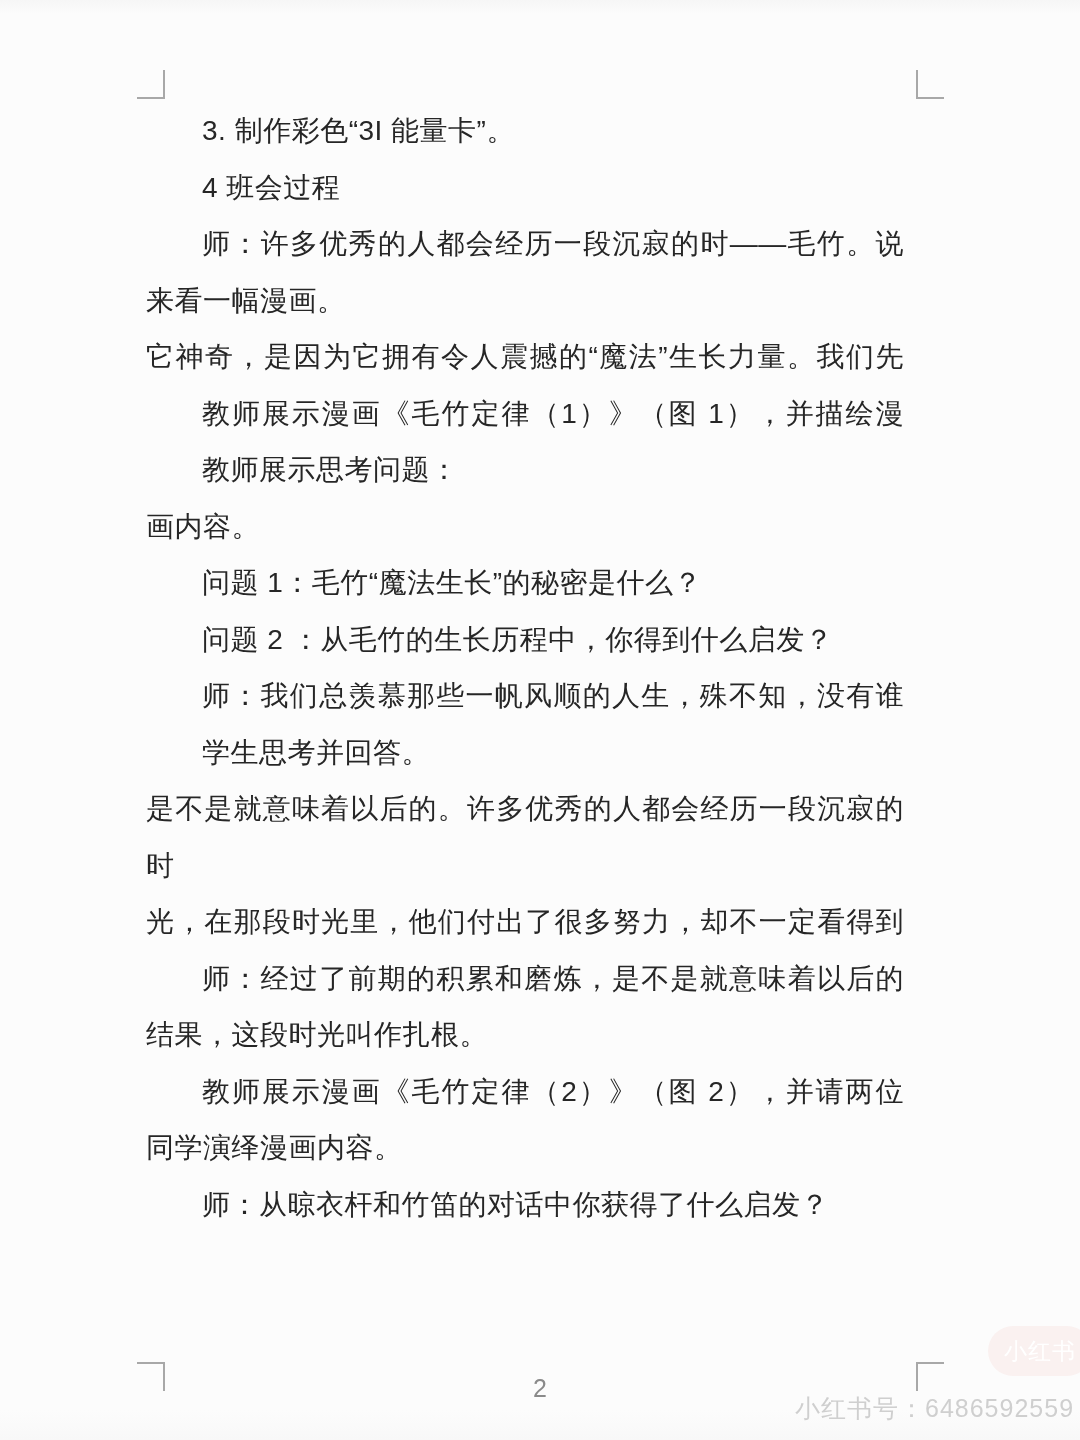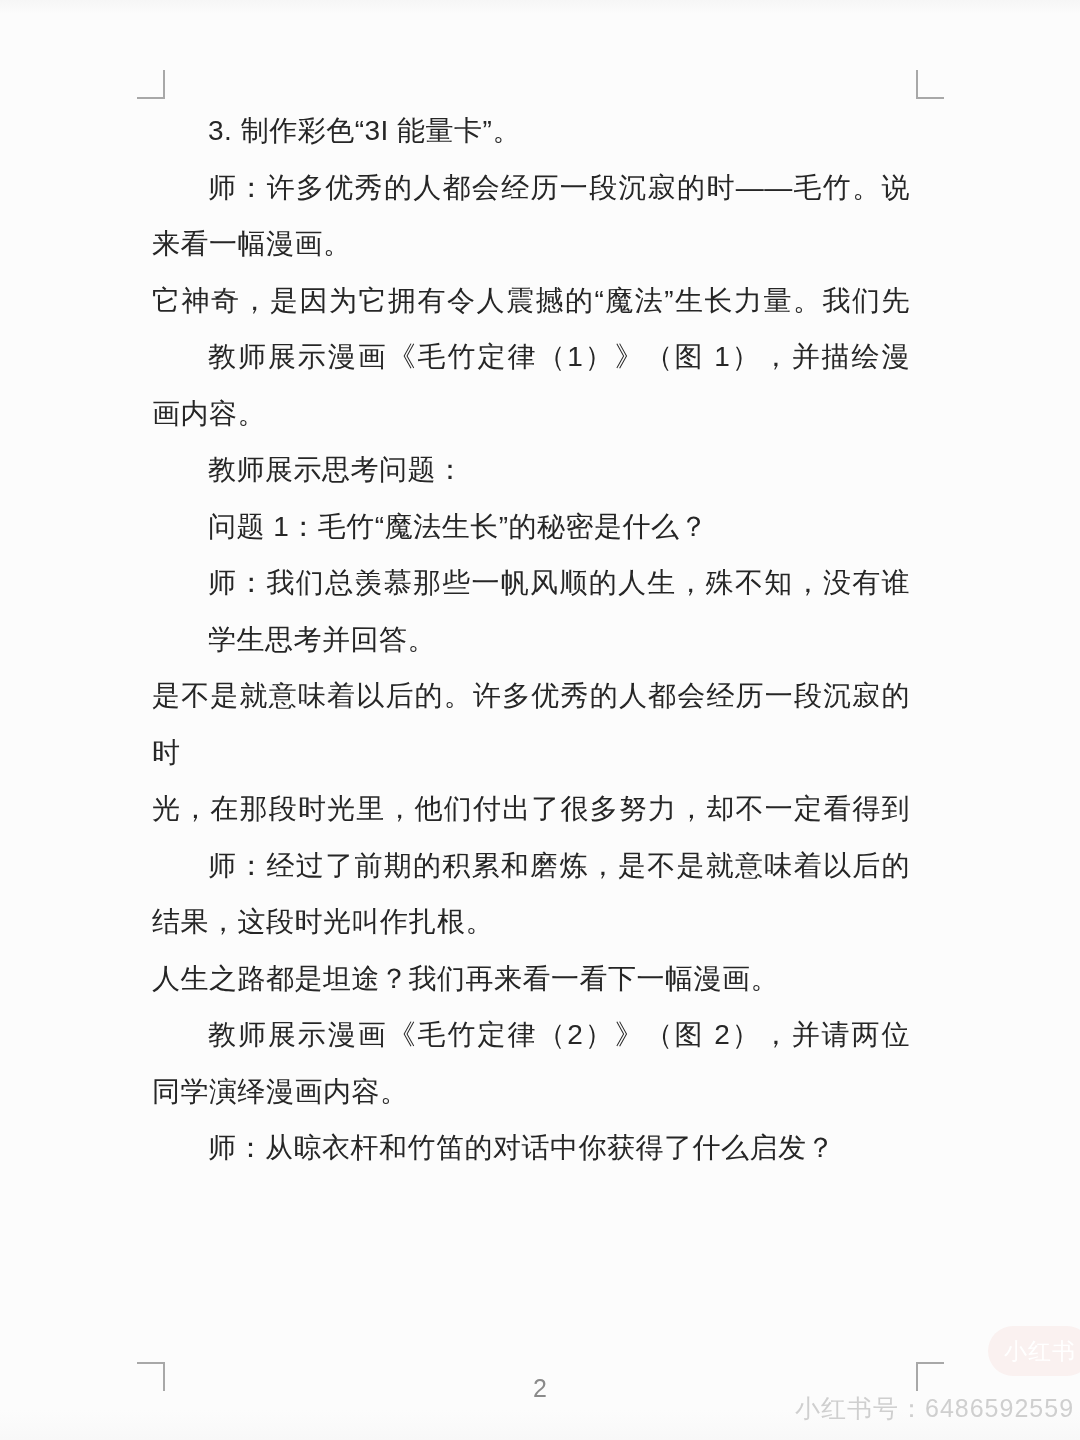--- a/index.html
+++ b/index.html
@@ -5,21 +5,21 @@
   html, body { margin: 0; padding: 0; }
   body {
     width: 1080px; height: 1440px;
     background: #fbfbfb;
     font-family: "Liberation Sans", sans-serif;
     overflow: hidden; position: relative;
   }
   .page { position: absolute; inset: 0; background: linear-gradient(180deg, #f6f6f6 0px, #fcfcfc 14px, #fcfcfc 1410px, #f8f8f8 1440px); }
   
   .textbody {
-    position: absolute; left: 152px; top: 103px; width: 758px;
+    position: absolute; left: 146px; top: 103px; width: 758px;
     color: #262626; font-size: 28px; line-height: 56.5px;
     letter-spacing: 0.5px;
   }
   .line { min-height: 56.5px; }
   .line.indent { text-indent: 56px; }
   .line.full { text-align: justify; text-align-last: justify; text-justify: inter-character; }
   .line.gap { margin-top: 56.5px; }
   
   .crop { position: absolute; width: 26px; height: 27px; }
   .crop.tl { left: 137px; top: 70px;  border-right: 2px solid #a8a8a8; border-bottom: 2px solid #a8a8a8; }
@@ -47,34 +47,35 @@
 
 <div class="page">
 
   <div class="crop tl"></div>
   <div class="crop tr"></div>
   <div class="crop bl"></div>
   <div class="crop br"></div>
 
   <div class="textbody">
     <div class="line indent">3. 制作彩色“3I 能量卡”。</div>
+    <div class="line indent">4 班会过程</div>
     <div class="line indent full">师：许多优秀的人都会经历一段沉寂的时——毛竹。说</div>
     <div class="line">来看一幅漫画。</div>
     <div class="line full">它神奇，是因为它拥有令人震撼的“魔法”生长力量。我们先</div>
     <div class="line indent full">教师展示漫画《毛竹定律（1）》（图 1），并描绘漫</div>
+    <div class="line indent">教师展示思考问题：</div>
     <div class="line">画内容。</div>
-    <div class="line indent">教师展示思考问题：</div>
     <div class="line indent">问题 1：毛竹“魔法生长”的秘密是什么？</div>
+    <div class="line indent">问题 2 ：从毛竹的生长历程中，你得到什么启发？</div>
     <div class="line indent full">师：我们总羡慕那些一帆风顺的人生，殊不知，没有谁</div>
     <div class="line indent">学生思考并回答。</div>
     <div class="line full">是不是就意味着以后的。许多优秀的人都会经历一段沉寂的时</div>
     <div class="line full">光，在那段时光里，他们付出了很多努力，却不一定看得到</div>
     <div class="line indent full">师：经过了前期的积累和磨炼，是不是就意味着以后的</div>
     <div class="line">结果，这段时光叫作扎根。</div>
-    <div class="line">人生之路都是坦途？我们再来看一看下一幅漫画。</div>
     <div class="line indent full">教师展示漫画《毛竹定律（2）》（图 2），并请两位</div>
     <div class="line">同学演绎漫画内容。</div>
     <div class="line indent">师：从晾衣杆和竹笛的对话中你获得了什么启发？</div>
   </div>
 
   <div class="pageno">2</div>
 
   <div class="badge">
     <span>小红书</span>
   </div>

